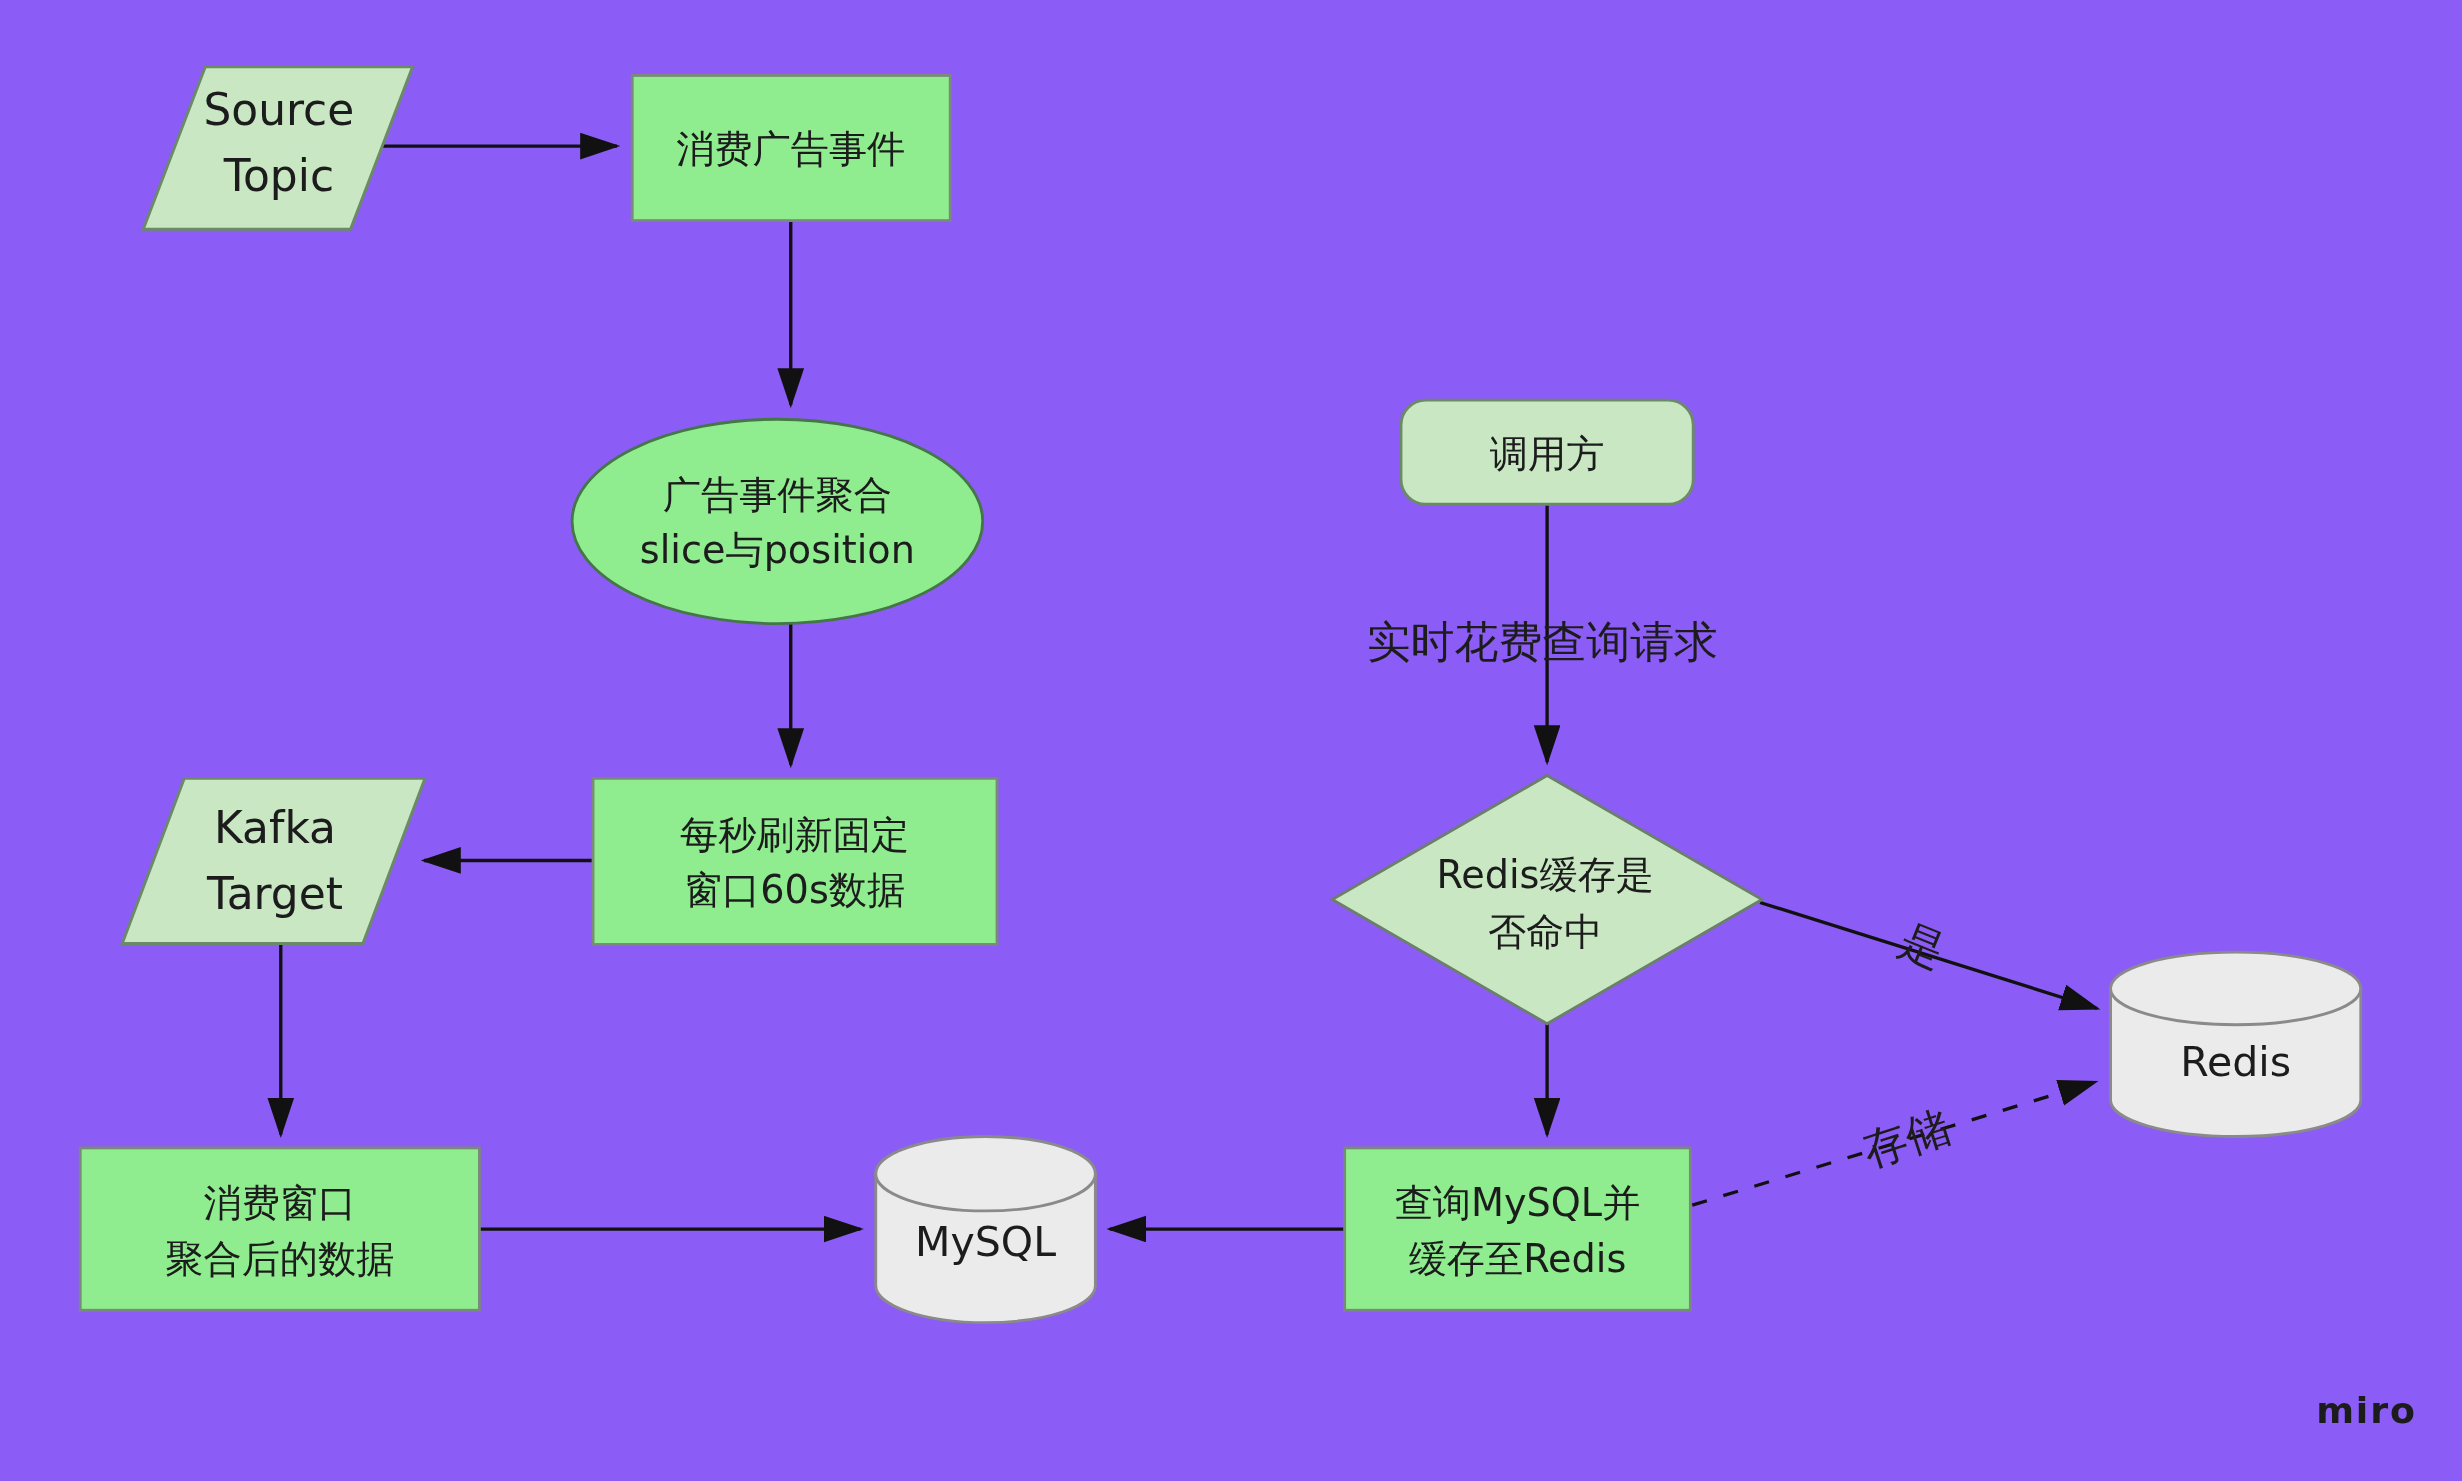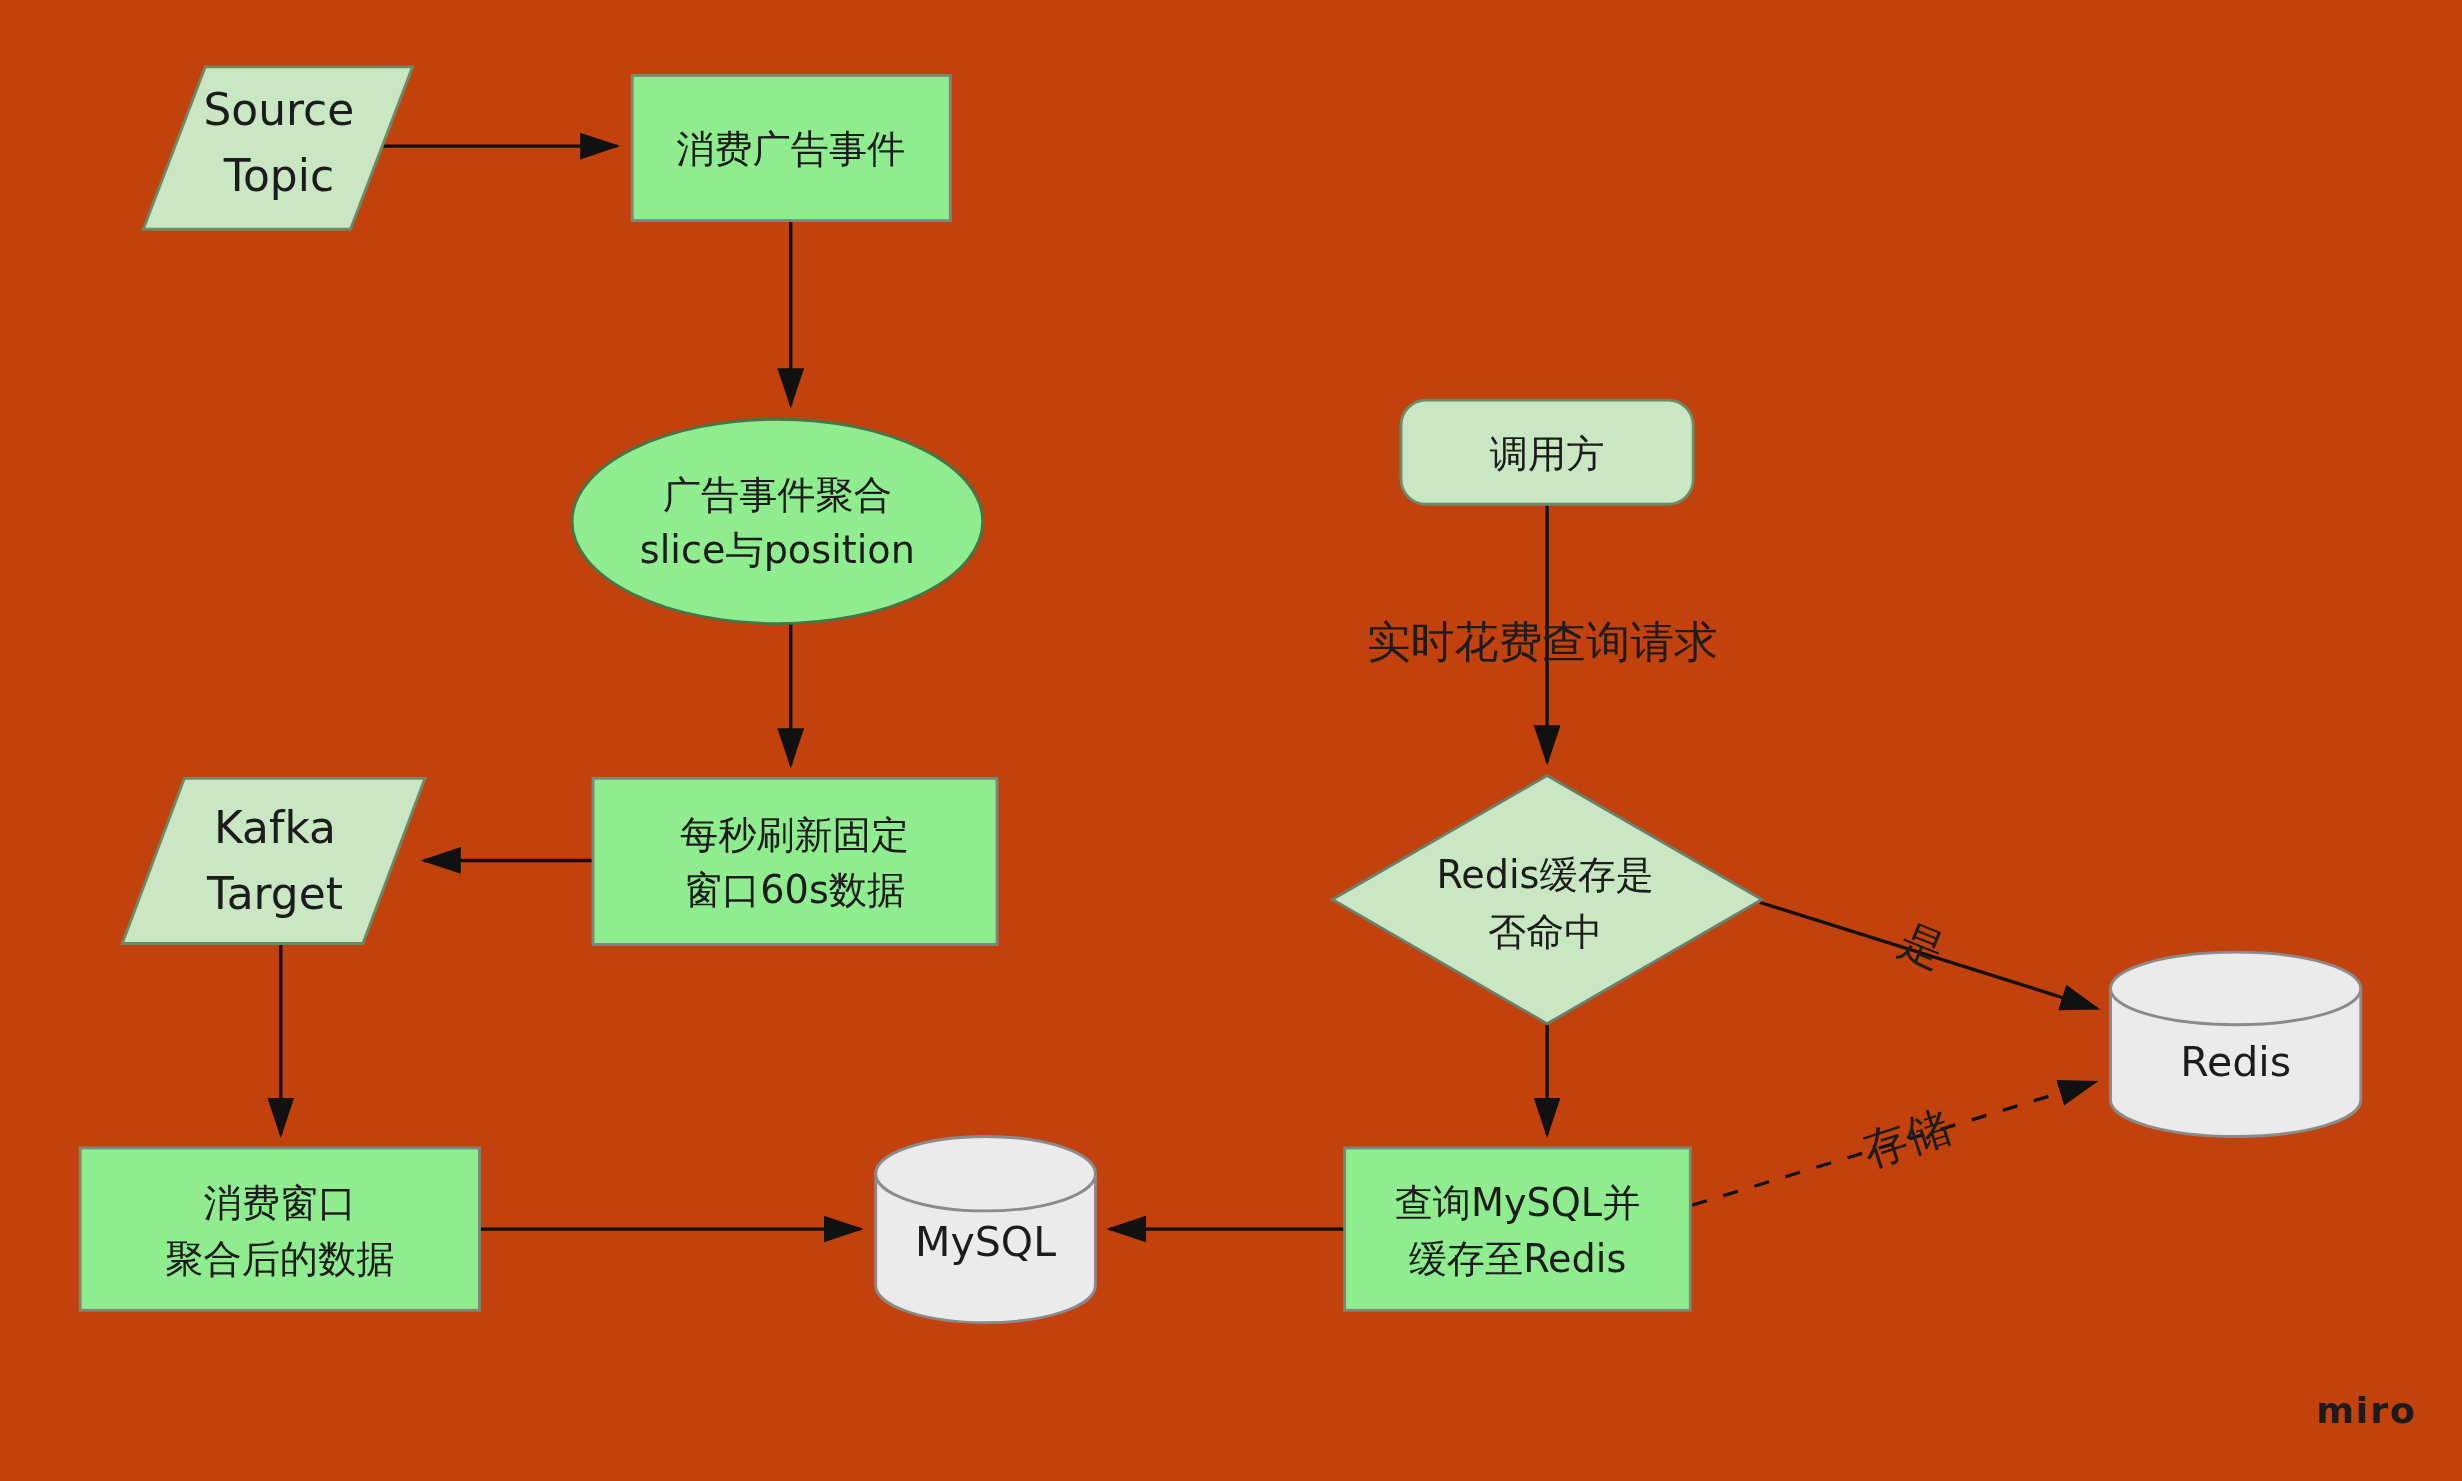--- a/index.html
+++ b/index.html
@@ -6,21 +6,21 @@
     margin: 0;
     padding: 0;
     background: #ffffff;
     font-family: "DejaVu Sans", "Liberation Sans", sans-serif;
   }
   .board {
     position: relative;
     width: 100%;
     max-width: 2462px;
     margin: 0 auto;
-    background: #c2410c;
+    background: #8b5cf6;
   }
   .board svg { display: block; width: 100%; height: auto; }
 
   svg text {
     fill: #1c1c1c;
     font-family: "DejaVu Sans", "Liberation Sans", sans-serif;
     text-anchor: middle;
   }
   .t-node   { font-size: 40px; }
   .t-latin  { font-size: 46px; }

